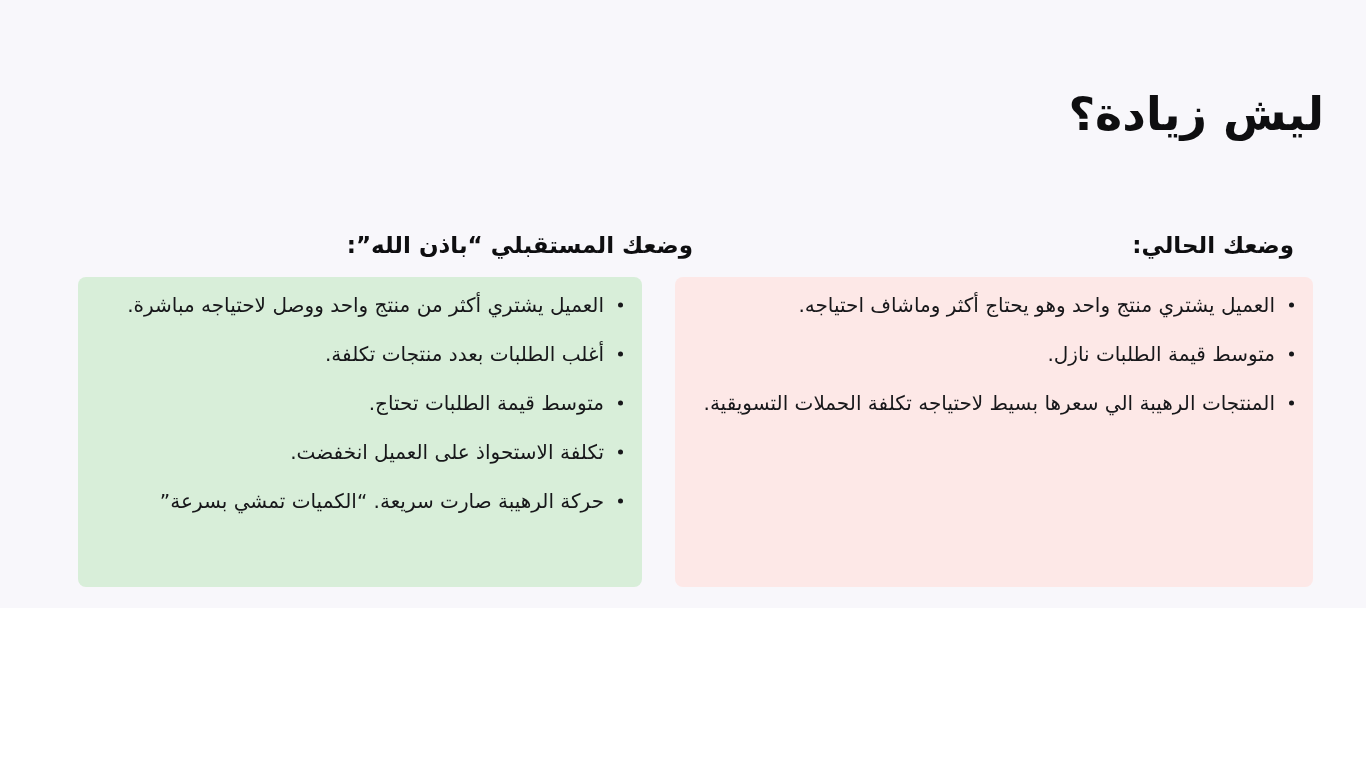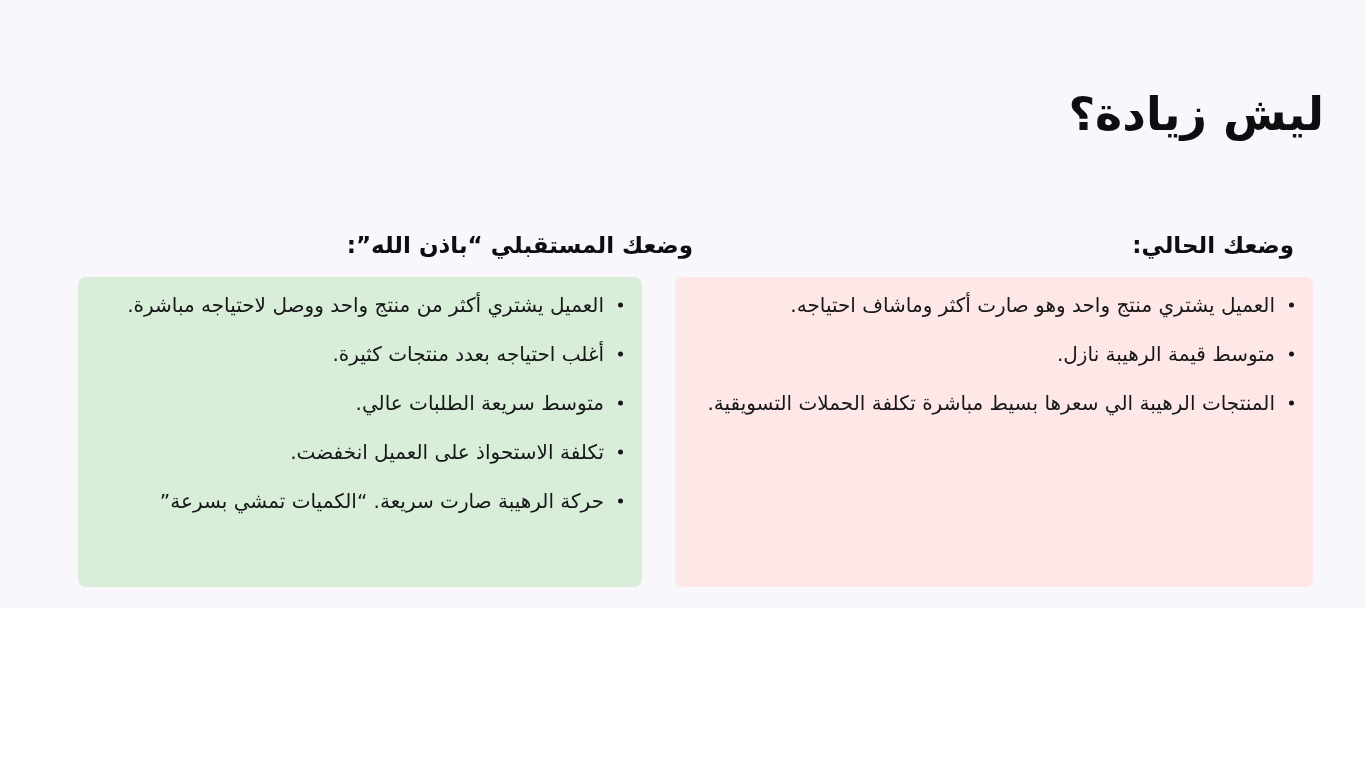--- a/index.html
+++ b/index.html
@@ -90,29 +90,29 @@
 <div class="slide" style="background: rgb(248, 247, 251);">
 
   <h1 class="slide-title">ليش زيادة؟</h1>
 
   <h2 class="col-header current">وضعك الحالي:</h2>
 
   <h2 class="col-header future">وضعك المستقبلي “باذن الله”:</h2>
 
   <div class="state-box current" style="background: rgb(253, 232, 231);">
     <ul class="bullet-list">
-      <li>العميل يشتري منتج واحد وهو صارت أكثر وماشاف احتياجه.</li>
-      <li>متوسط قيمة  الرهيبة نازل.</li>
-      <li>المنتجات الرهيبة الي سعرها بسيط مباشرة تكلفة الحملات التسويقية.</li>
+      <li>العميل يشتري منتج واحد وهو يحتاج أكثر وماشاف احتياجه.</li>
+      <li>متوسط قيمة  الطلبات نازل.</li>
+      <li>المنتجات الرهيبة الي سعرها بسيط لاحتياجه تكلفة الحملات التسويقية.</li>
     </ul>
   </div>
 
   <div class="state-box future" style="background: rgb(216, 238, 217);">
     <ul class="bullet-list">
       <li>العميل يشتري أكثر من منتج واحد ووصل لاحتياجه مباشرة.</li>
-      <li>أغلب احتياجه بعدد منتجات كثيرة.</li>
-      <li>متوسط سريعة  الطلبات عالي.</li>
+      <li>أغلب الطلبات بعدد منتجات تكلفة.</li>
+      <li>متوسط قيمة  الطلبات تحتاج.</li>
       <li>تكلفة الاستحواذ على العميل انخفضت.</li>
       <li>حركة الرهيبة صارت سريعة. “الكميات تمشي بسرعة”</li>
     </ul>
   </div>
 
 </div>
 
 </body></html>

